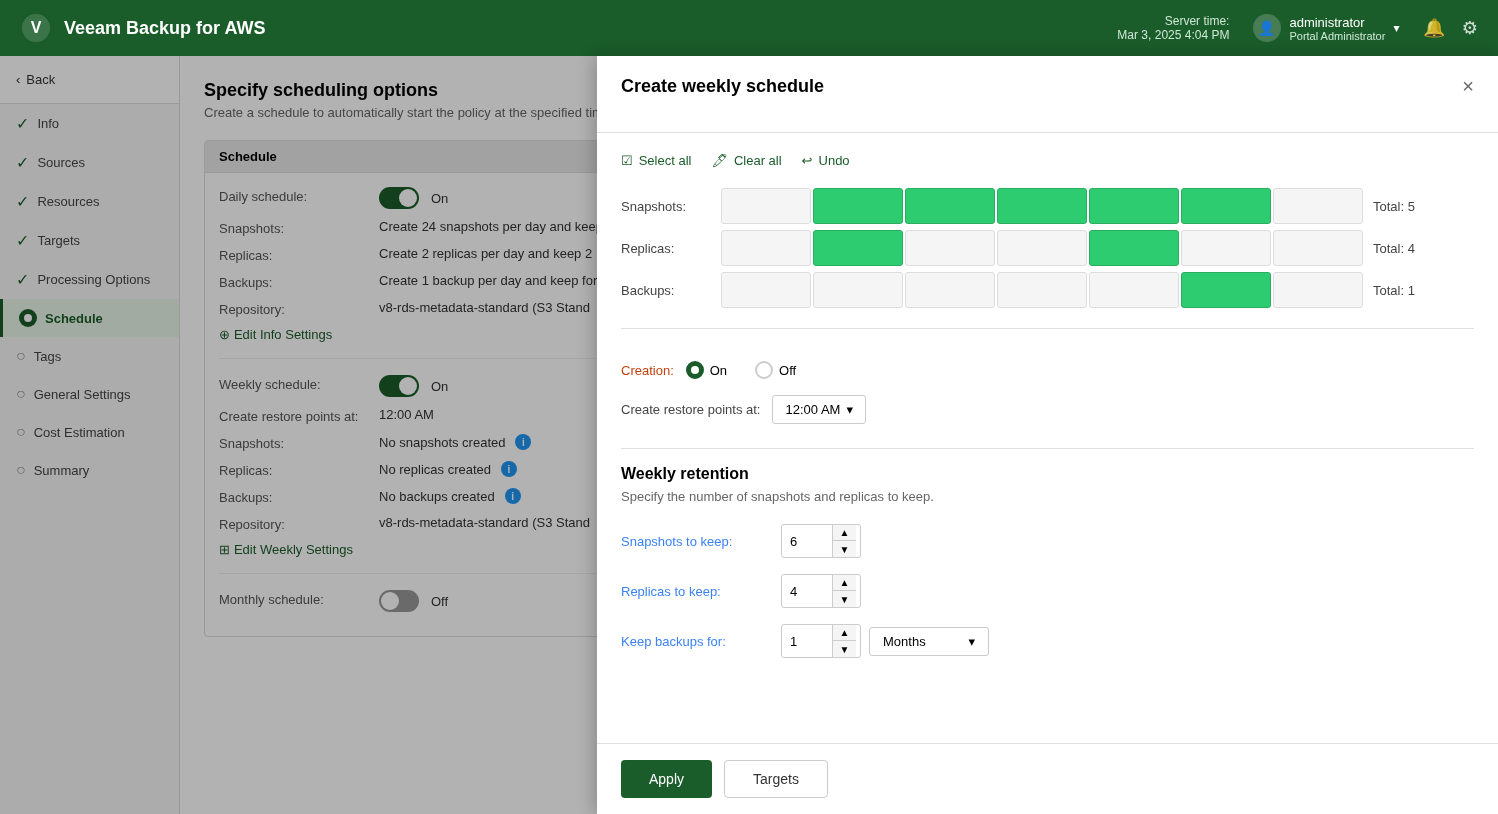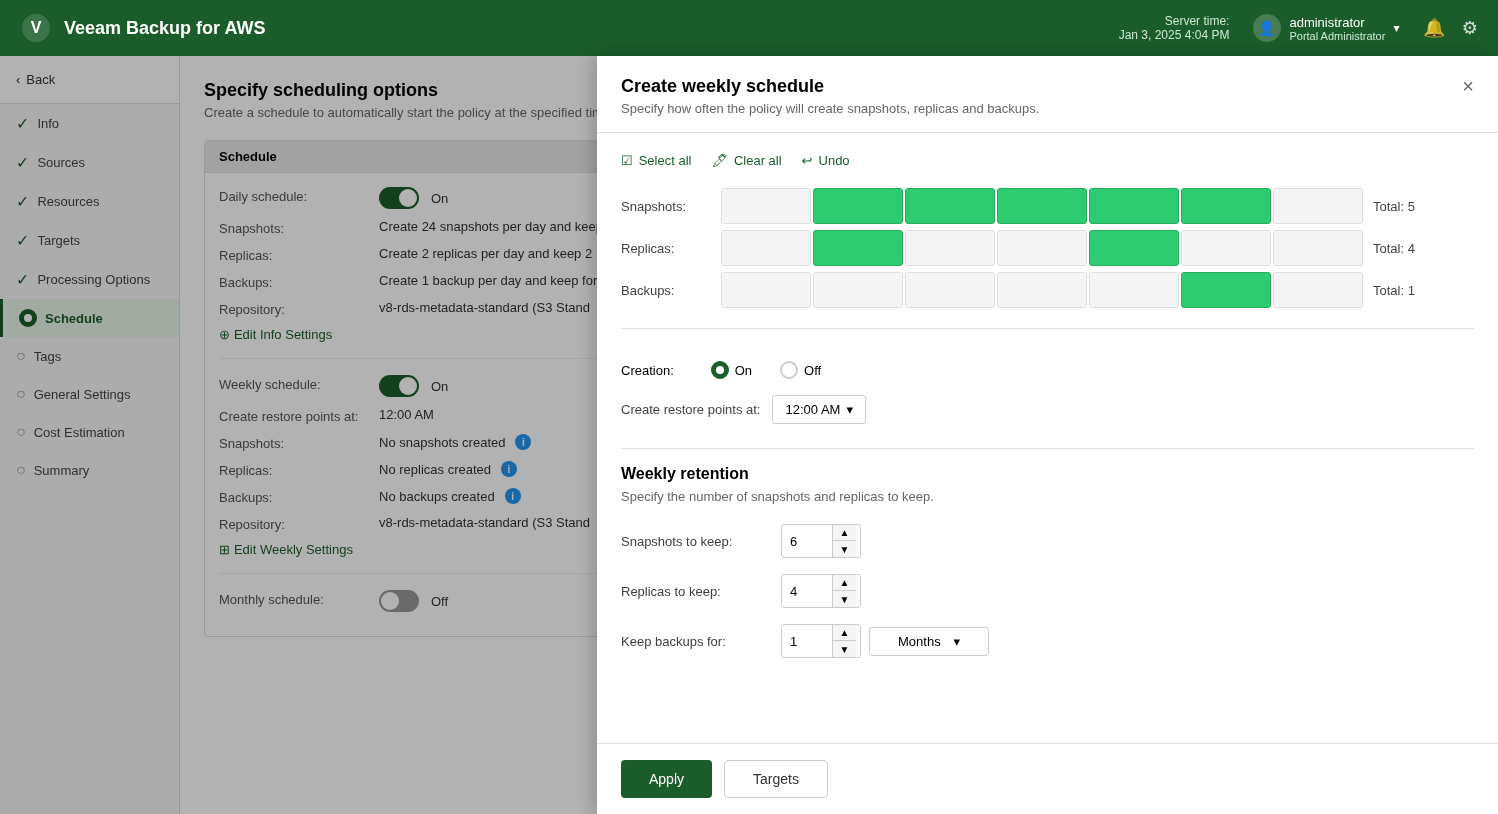--- a/index.html
+++ b/index.html
@@ -125,21 +125,21 @@
       left: 597px;
       right: 0;
       bottom: 0;
       background: white;
       z-index: 200;
       display: flex;
       flex-direction: column;
       box-shadow: -4px 0 16px rgba(0,0,0,0.2);
     }
     .modal-header {
-      padding: 20px 24px 16px;
+      padding: 20px 24px 31px;
       border-bottom: 1px solid #e0e0e0;
       display: flex;
       justify-content: space-between;
       align-items: flex-start;
     }
     .modal-title { font-size: 18px; font-weight: 600; margin-bottom: 4px; }
     .modal-subtitle { font-size: 13px; color: #666; }
     .modal-close { cursor: pointer; font-size: 20px; color: #666; background: none; border: none; line-height: 1; }
 
     .modal-body { flex: 1; overflow-y: auto; padding: 20px 24px; }
@@ -168,21 +168,21 @@
     .cal-row-label { width: 100px; font-size: 13px; color: #444; }
     .cal-cell {
       width: 90px; height: 36px; border: 1px solid #ddd; border-radius: 3px;
       cursor: pointer; background: #f5f5f5; margin-right: 2px;
     }
     .cal-cell.active { background: #2ecc71; border-color: #27ae60; }
     .cal-total { width: 80px; font-size: 13px; color: #444; padding-left: 8px; }
 
     
     .creation-row { display: flex; align-items: center; gap: 12px; margin-bottom: 16px; padding-top: 16px; }
-    .creation-label { font-size: 13px; color: #000000; margin-right: 25px; }
+    .creation-label { font-size: 13px; color: #c2410c; margin-right: 0; }
     .radio-option { display: flex; align-items: center; gap: 6px; cursor: pointer; }
     .radio-circle {
       width: 18px; height: 18px; border-radius: 50%; border: 2px solid #ccc;
       display: flex; align-items: center; justify-content: center;
     }
     .radio-circle.on { border-color: #1a5c2a; background: #1a5c2a; }
     .radio-circle.on::after { content: ''; width: 8px; height: 8px; border-radius: 50%; background: white; }
     .radio-text { font-size: 13px; }
 
     .restore-row { display: flex; align-items: center; gap: 12px; margin-bottom: 24px; font-size: 13px; }
@@ -191,40 +191,40 @@
       display: flex; align-items: center; gap: 6px; padding: 6px 12px;
       border: 1px solid #ccc; border-radius: 3px; cursor: pointer; font-size: 13px;
     }
 
     .divider { border: none; border-top: 1px solid #e0e0e0; margin: 16px 0; }
 
     
     .retention-title { font-size: 16px; font-weight: 700; margin-bottom: 6px; }
     .retention-subtitle { font-size: 13px; color: #666; margin-bottom: 20px; }
     .retention-row { display: flex; align-items: center; margin-bottom: 16px; }
-    .retention-label { width: 160px; font-size: 13px; color: #404040; }
+    .retention-label { width: 160px; font-size: 13px; color: #3b82f6; }
     .number-input {
       display: flex; align-items: center;
       border: 1px solid #ccc; border-radius: 3px; overflow: hidden; width: 80px;
     }
     .number-input input {
       width: 50px; border: none; outline: none; padding: 6px 8px;
       font-size: 13px; text-align: left;
     }
     .number-spinners { display: flex; flex-direction: column; }
     .spinner-btn {
       width: 24px; height: 16px; border: none; background: #f5f5f5;
       cursor: pointer; display: flex; align-items: center; justify-content: center;
       font-size: 10px; border-left: 1px solid #ccc;
     }
     .spinner-btn:first-child { border-bottom: 1px solid #ccc; }
 
     .duration-row { display: flex; align-items: center; gap: 8px; }
     .months-select {
-      display: flex; align-items: center; gap: 6px; padding: 6px 28px;
+      display: flex; align-items: center; gap: 6px; padding: 6px 13px;
       border: 1px solid #ccc; border-radius: 3px; cursor: pointer; font-size: 13px;
       min-width: 120px; justify-content: space-between;
     }
 
     
     .btn-primary {
       background: #1a5c2a; color: white; border: none; padding: 10px 28px;
       border-radius: 4px; font-size: 14px; cursor: pointer; font-weight: 500;
     }
     .btn-secondary {
@@ -242,21 +242,21 @@
   <div class="topbar-left">
     <svg class="logo-svg" viewBox="0 0 32 32">
       <circle cx="16" cy="16" r="14" fill="rgba(255,255,255,0.15)"></circle>
       <text x="16" y="21" text-anchor="middle" fill="white" font-size="16" font-weight="bold">V</text>
     </svg>
     <span class="topbar-title">Veeam Backup for AWS</span>
   </div>
   <div class="topbar-right">
     <div class="server-time">
       <span>Server time:</span>
-      <span>Jan 3, 2025 4:04 PM</span>
+      <span>Mar 3, 2025 4:04 PM</span>
     </div>
     <div class="user-info">
       <div class="user-icon">👤</div>
       <div>
         <div>administrator</div>
         <div style="font-size:11px;color:#cde8d5;">Portal Administrator</div>
       </div>
       <span style="font-size:12px;">▾</span>
     </div>
     <div class="topbar-icons">
@@ -422,21 +422,20 @@
       </div>
     </div>
   </div>
 
   <div class="overlay"></div>
 
   <div class="modal">
     <div class="modal-header">
       <div>
         <div class="modal-title">Create weekly schedule</div>
-        <div class="modal-subtitle">Specify how often the policy will create snapshots, replicas and backups.</div>
       </div>
       <button class="modal-close">×</button>
     </div>
 
     <div class="modal-body">
 
       <div class="toolbar">
         <button class="toolbar-btn">
           <span style="color:#1a5c2a;">☑</span>
           <span>Select all</span>

